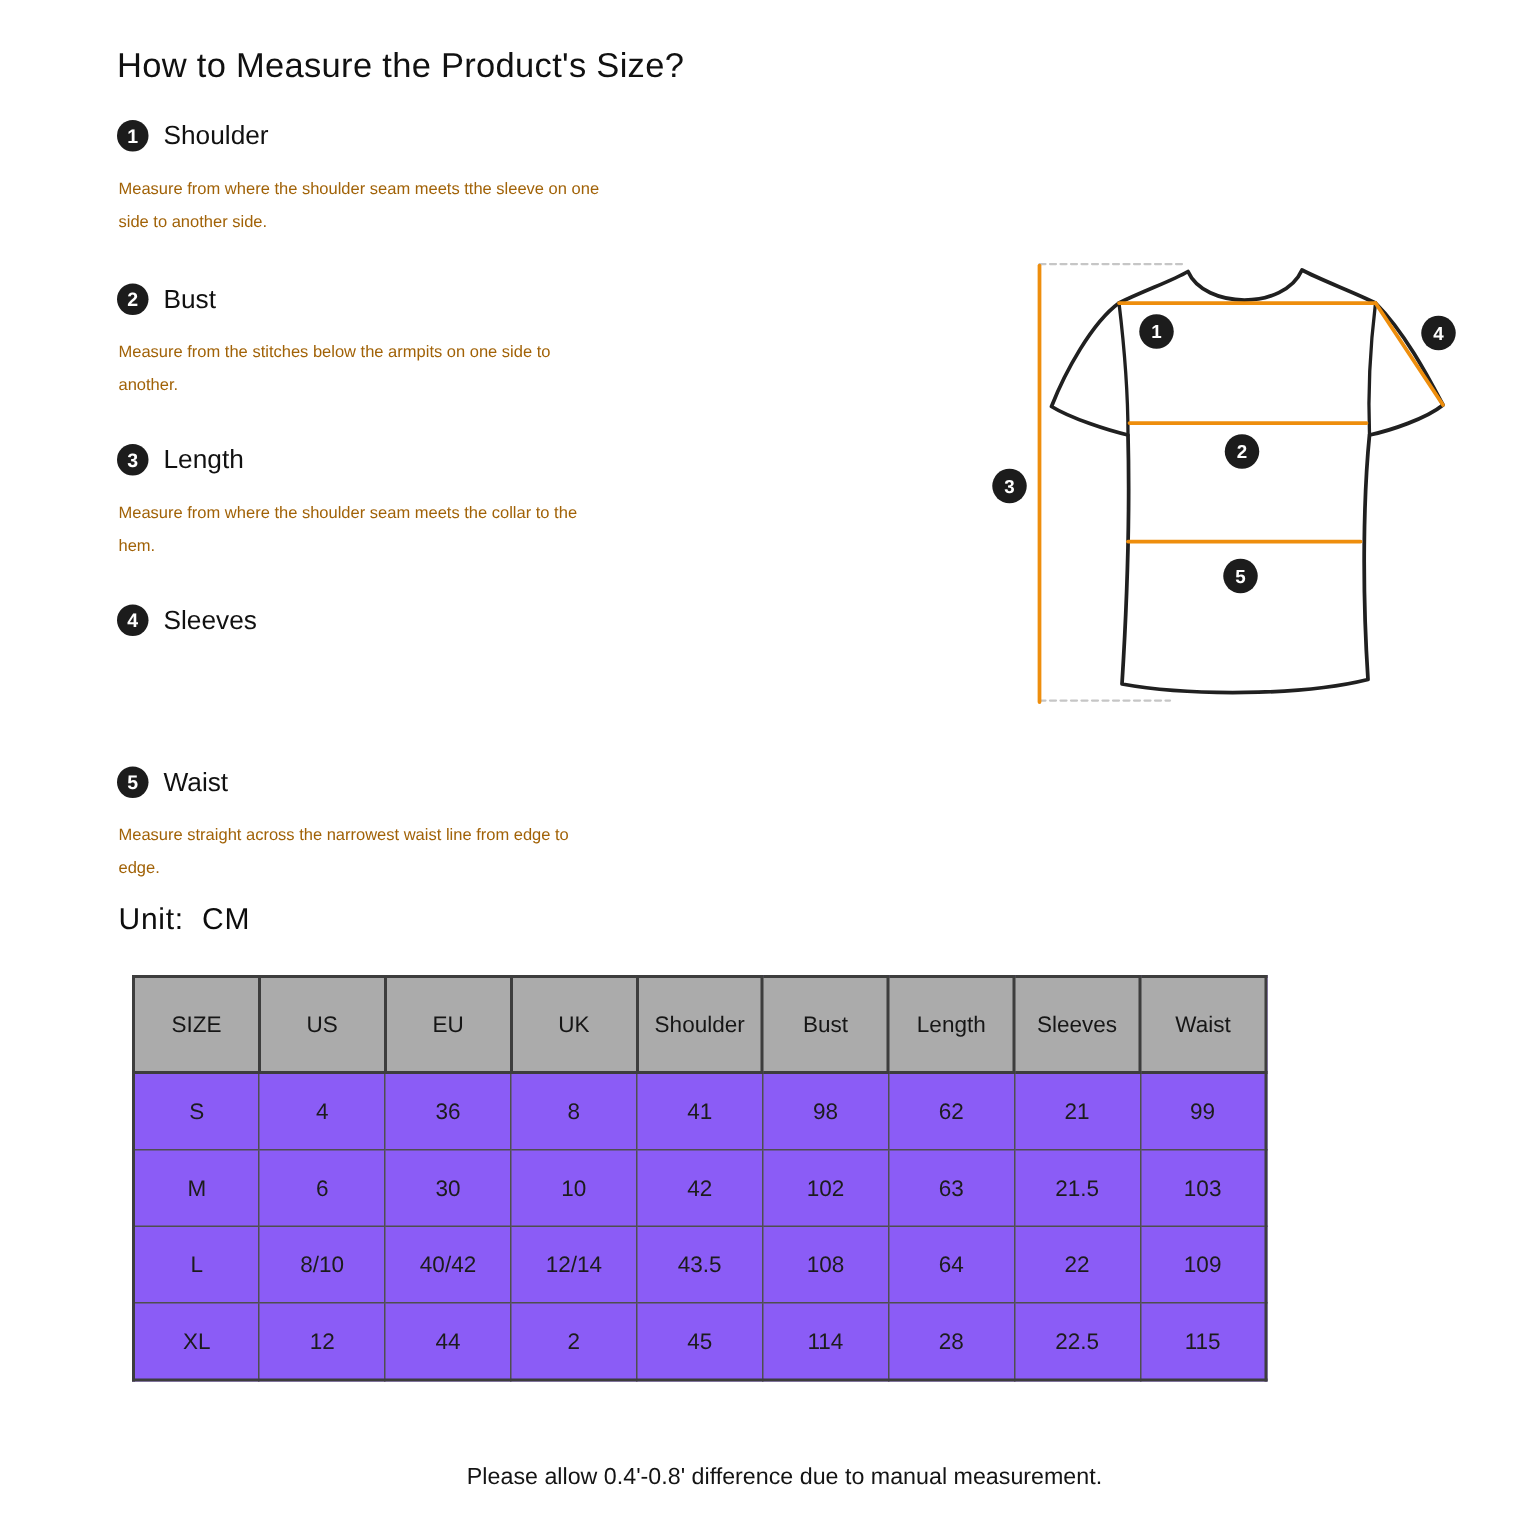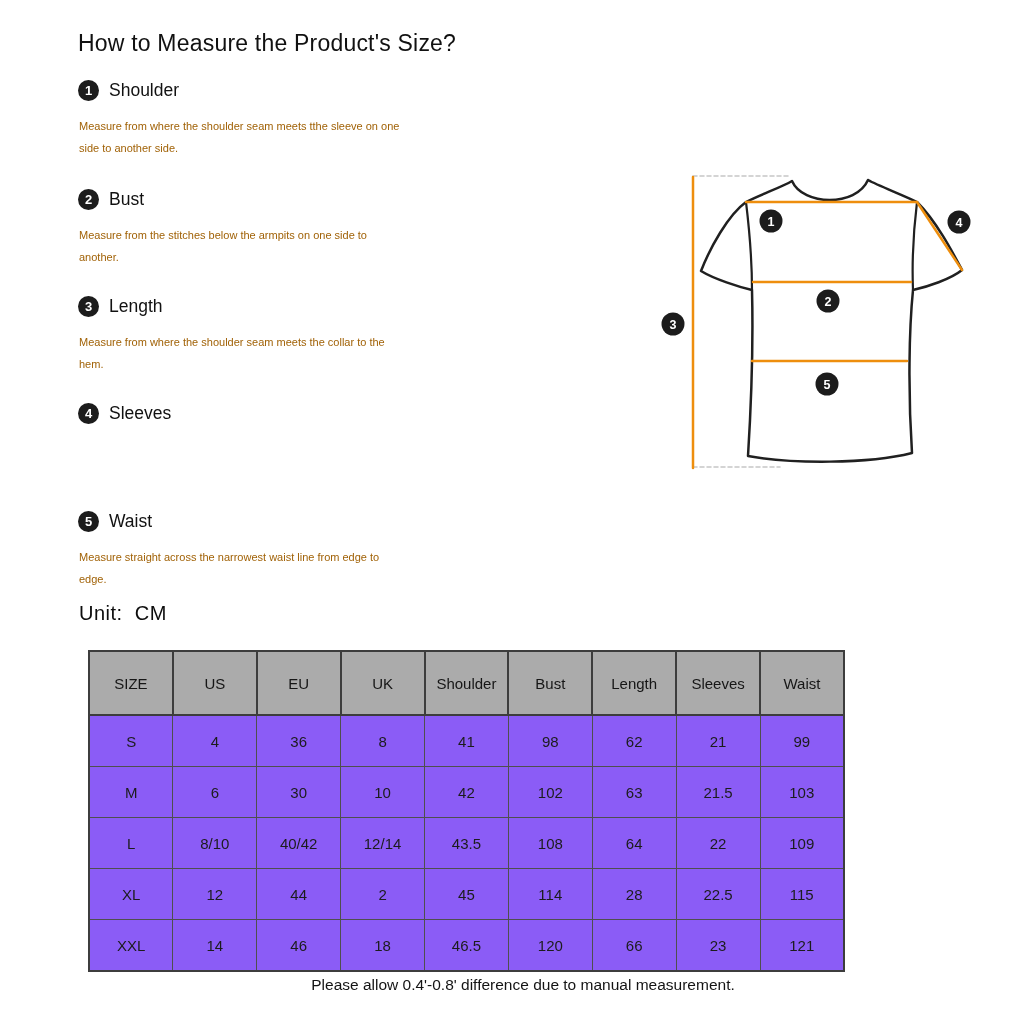--- a/index.html
+++ b/index.html
@@ -187,29 +187,18 @@
           <td>XL</td>
           <td>12</td>
           <td>44</td>
           <td>2</td>
           <td>45</td>
           <td>114</td>
           <td>28</td>
           <td>22.5</td>
           <td>115</td>
         </tr>
-        <tr>
-          <td>XXL</td>
-          <td>14</td>
-          <td>46</td>
-          <td>18</td>
-          <td>46.5</td>
-          <td>120</td>
-          <td>66</td>
-          <td>23</td>
-          <td>121</td>
-        </tr>
       </tbody>
   </table>
 
   <div class="footer">Please allow 0.4'-0.8' difference due to manual measurement.</div>
 
 </div>
 
 </body></html>

